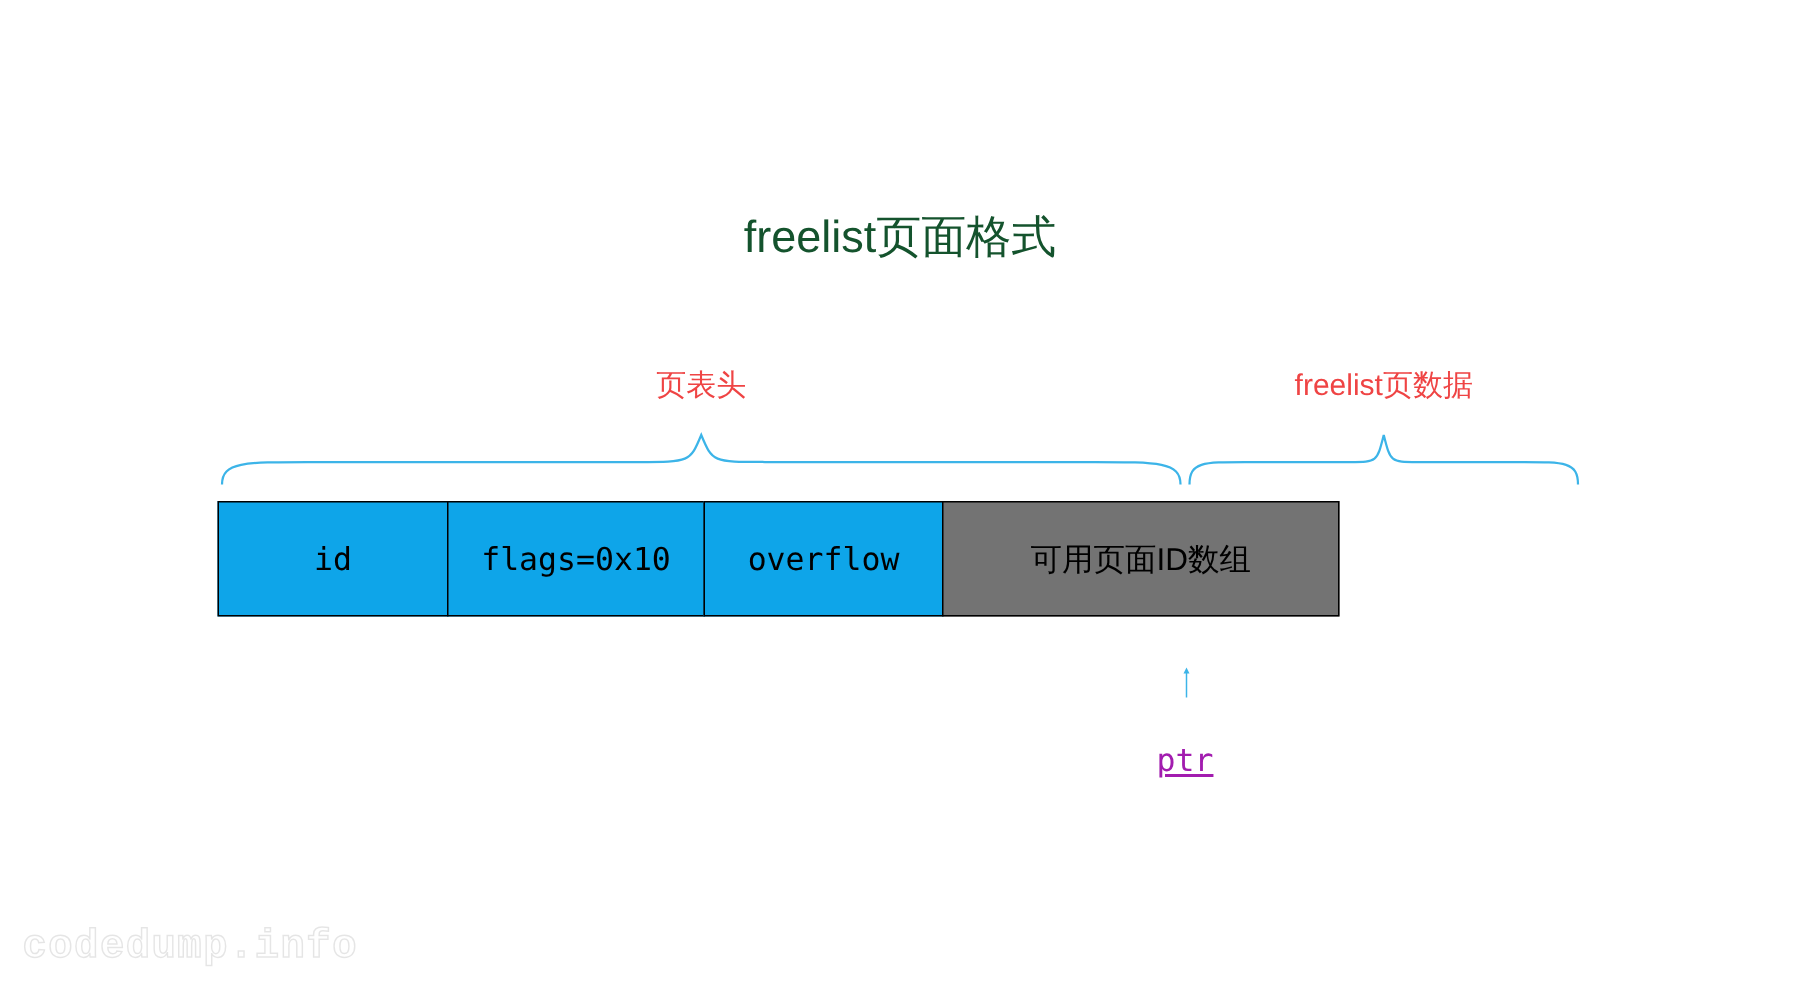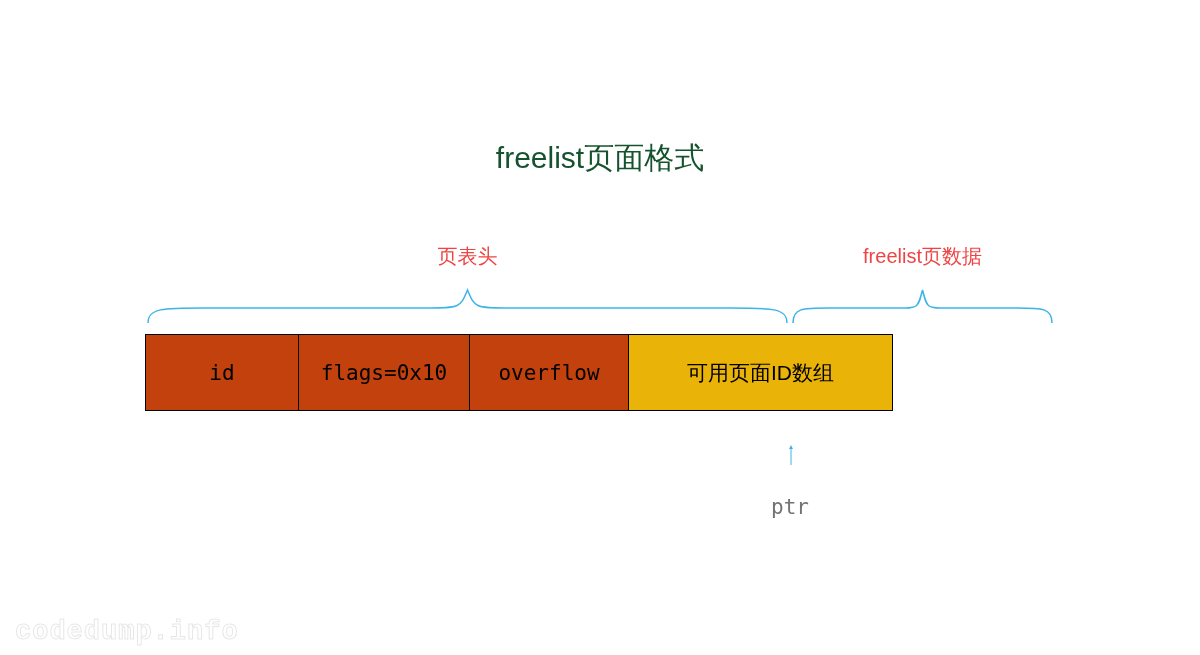--- a/index.html
+++ b/index.html
@@ -53,37 +53,38 @@
   .cell {
     border: 1px solid #000;
     display: flex;
     align-items: center;
     justify-content: center;
     font-size: 21px;
     color: #000;
     margin-left: -1px;
   }
   .cell:first-child { margin-left: 0; }
-  .green { background: #c2410c; }
-  .cyan  { background: #eab308; }
+  .green { background: #0ea5e9; }
+  .cyan  { background: #737373; }
 
   
   .ptr-arrow {
     position: absolute;
     left: 789px;
     top: 425px;
   }
   .ptr-label {
     position: absolute;
     left: 760px;
     top: 495px;
     width: 60px;
     text-align: center;
     font-size: 21px;
-    color: #737373;
+    color: #a21caf;
+    text-decoration: underline;
   }
 
   
   .watermark {
     position: absolute;
     left: 15px;
     bottom: 8px;
     font-size: 27px;
     font-weight: 700;
     letter-spacing: 1px;

